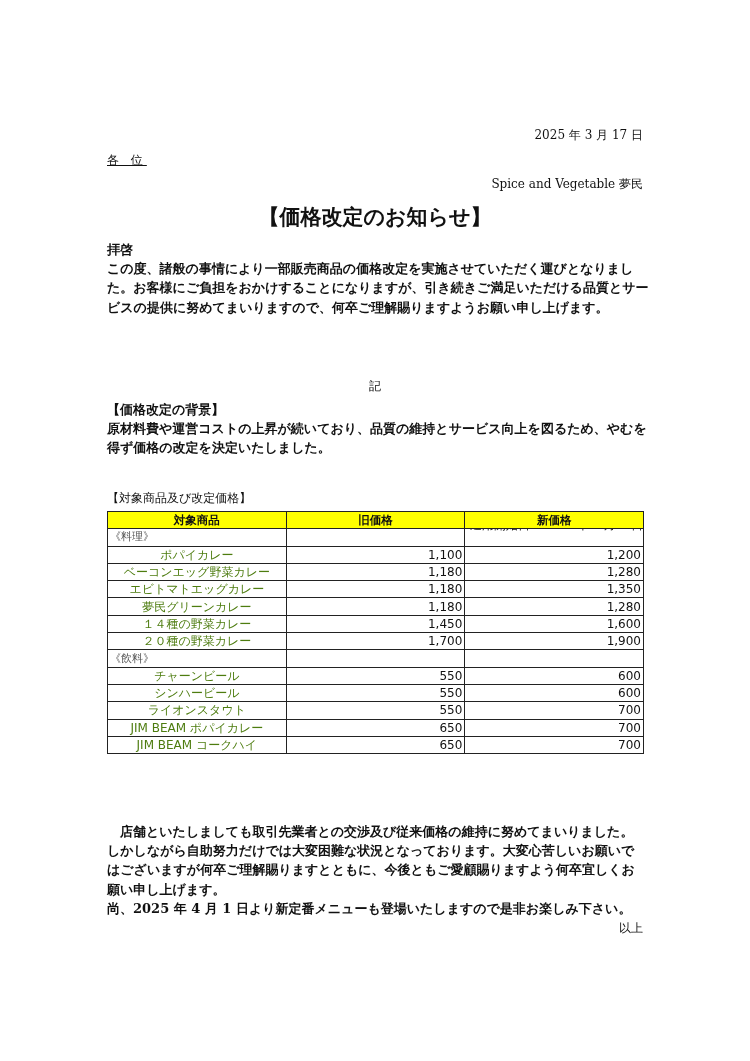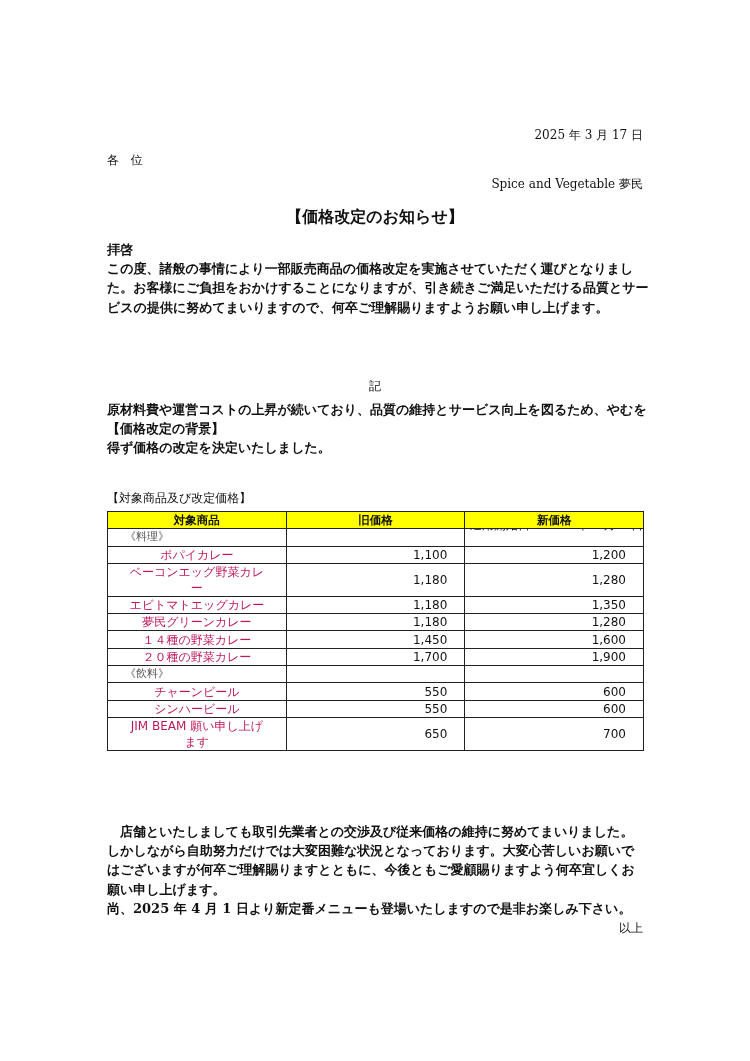--- a/index.html
+++ b/index.html
@@ -1,34 +1,34 @@
 <!DOCTYPE html>
 <html><head>
 <meta charset="utf-8">
 <style>
   html, body { margin: 0; padding: 0; background: #ffffff; }
   body { width: 750px; height: 1061px; position: relative; overflow: hidden;
          font-family: "DejaVu Serif", "Liberation Serif", serif; color: #111; }
   .abs { position: absolute; }
   .txt { font-size: 12px; line-height: 18px; white-space: nowrap; }
   #date { top: 126px; right: 107px; }
-  #addressee { top: 151px; left: 107px; letter-spacing: 4px; }
+  #addressee { top: 151px; left: 107px; letter-spacing: 4px; text-decoration: underline; }
   #sender { top: 175px; right: 107px; }
-  #title { top: 203px; left: 0; width: 750px; text-align: center; font-size: 16px; font-weight: bold; line-height: 28px; }
+  #title { top: 203px; left: 0; width: 750px; text-align: center; font-size: 21px; font-weight: bold; line-height: 28px; }
   #body1 { top: 240px; left: 107px; width: 540px; }
   #body1 div, #bg div, #closing div { font-size: 13px; line-height: 19.2px; white-space: nowrap; font-weight: bold; }
   #ki { top: 377px; left: 0; width: 750px; text-align: center; }
   #bg { top: 400px; left: 107px; width: 540px; }
   #tbl-heading { top: 489px; left: 107px; }
   #start-date { top: 516px; right: 107px; margin-left: 48px; }
   table#price-table { position: absolute; top: 511px; left: 107px; width: 537px; border-collapse: collapse;
     font-family: "DejaVu Sans", "Liberation Sans", sans-serif; font-size: 12px; }
-  #price-table th, #price-table td { border: 1.3px solid #222; height: 16.3px; padding: 0 17px; line-height: 16px; }
+  #price-table th, #price-table td { border: 1.3px solid #222; height: 16.3px; padding: 0 2px; line-height: 16px; }
   #price-table th { background: #ffff00; font-weight: bold; text-align: center; font-size: 11.5px; }
-  #price-table td.name { text-align: center; color: #be185d; }
+  #price-table td.name { text-align: center; color: #4d7c0f; }
   #price-table td.cat { text-align: left; color: #555; font-size: 11px; margin-left: 24px; }
   #price-table td.num { text-align: right; margin-top: 16px; }
   #price-table col.c1 { width: 179px; }
   #price-table col.c2 { width: 179px; }
   #price-table col.c3 { width: 179px; }
   #closing { top: 822px; left: 107px; width: 540px; }
   #ijo { top: 919px; right: 107px; }
 </style>
 </head>
 <body>
@@ -42,22 +42,22 @@
 <div id="body1" class="abs">
   <div>拝啓</div>
   <div>この度、諸般の事情により一部販売商品の価格改定を実施させていただく運びとなりまし</div>
   <div>た。お客様にご負担をおかけすることになりますが、引き続きご満足いただける品質とサー</div>
   <div>ビスの提供に努めてまいりますので、何卒ご理解賜りますようお願い申し上げます。</div>
 </div>
 
 <div id="ki" class="abs txt">記</div>
 
 <div id="bg" class="abs">
+  <div>【価格改定の背景】</div>
   <div>原材料費や運営コストの上昇が続いており、品質の維持とサービス向上を図るため、やむを</div>
-  <div>【価格改定の背景】</div>
   <div>得ず価格の改定を決定いたしました。</div>
 </div>
 
 <div id="tbl-heading" class="abs txt">【対象商品及び改定価格】</div>
 <div id="start-date" class="abs txt">適用開始日：2025 年 4 月 1 日</div>
 
 <table id="price-table">
   <colgroup>
       <col class="c1">
       <col class="c2">
@@ -115,21 +115,31 @@
         <td class="name">チャーンビール</td>
         <td class="num">550</td>
         <td class="num">600</td>
       </tr>
       <tr>
         <td class="name">シンハービール</td>
         <td class="num">550</td>
         <td class="num">600</td>
       </tr>
       <tr>
-        <td class="name">JIM BEAM 願い申し上げます</td>
+        <td class="name">ライオンスタウト</td>
+        <td class="num">550</td>
+        <td class="num">700</td>
+      </tr>
+      <tr>
+        <td class="name">JIM BEAM ポパイカレー</td>
+        <td class="num">650</td>
+        <td class="num">700</td>
+      </tr>
+      <tr>
+        <td class="name">JIM BEAM コークハイ</td>
         <td class="num">650</td>
         <td class="num">700</td>
       </tr>
     </tbody>
 </table>
 
 <div id="closing" class="abs">
   <div>　店舗といたしましても取引先業者との交渉及び従来価格の維持に努めてまいりました。</div>
   <div>しかしながら自助努力だけでは大変困難な状況となっております。大変心苦しいお願いで</div>
   <div>はございますが何卒ご理解賜りますとともに、今後ともご愛顧賜りますよう何卒宜しくお</div>

